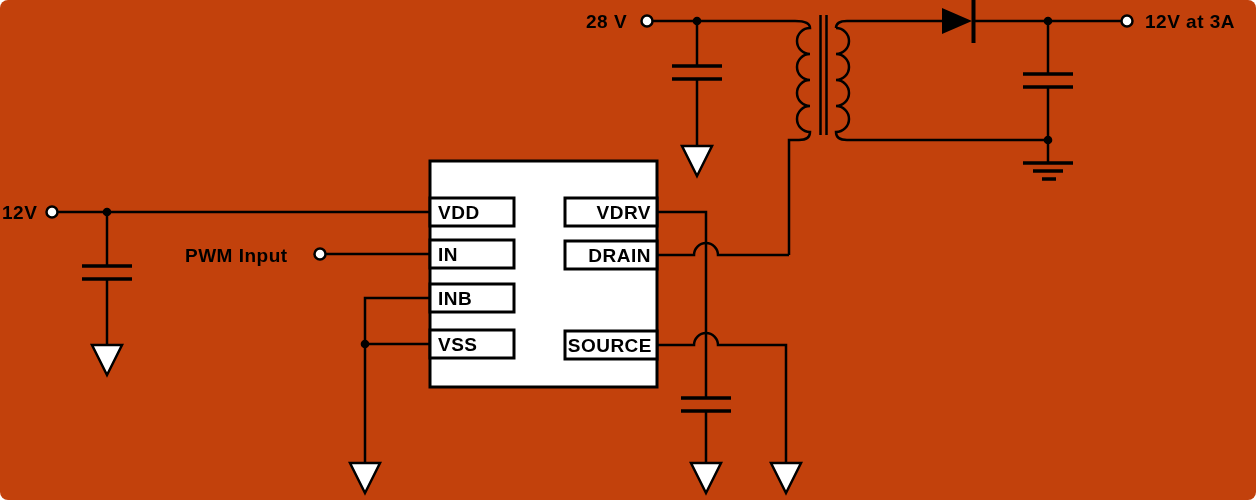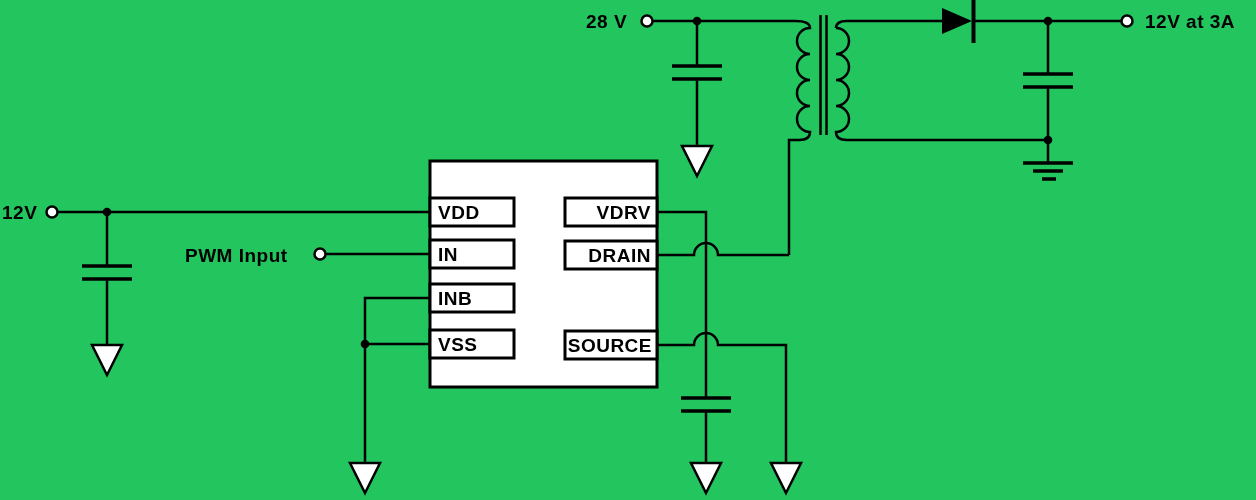--- a/index.html
+++ b/index.html
@@ -4,23 +4,24 @@
 <style>
   html, body {
     margin: 0;
     padding: 0;
     background: #ffffff;
   }
   .canvas {
     position: relative;
     width: 1256px;
     height: 500px;
-    background: #22c55e;
+    background: #c2410c;
     overflow: hidden;
     font-family: "Liberation Sans", sans-serif;
+    border-radius: 8px;
   }
   svg text {
     font-family: "Liberation Sans", sans-serif;
     font-weight: bold;
     fill: #000000;
     letter-spacing: 0.5px;
   }
   .net-label { font-size: 19px; }
   .pin-label { font-size: 19px; }
   .wire { stroke: #000000; stroke-width: 2.5; fill: none; }

